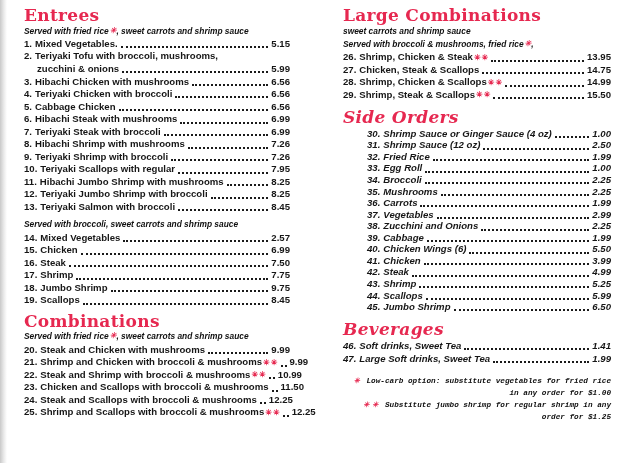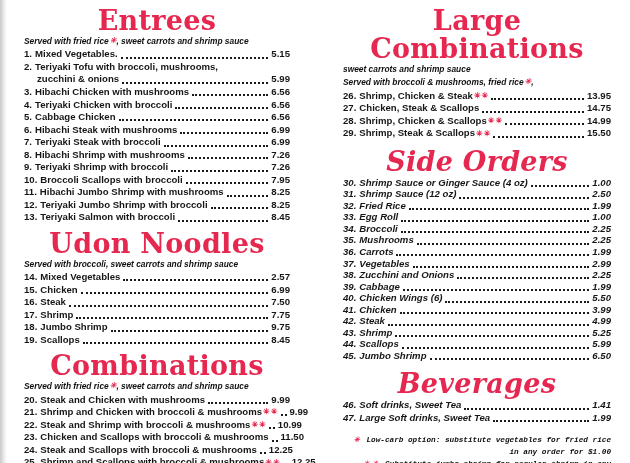--- a/index.html
+++ b/index.html
@@ -12,22 +12,22 @@
   .page { position:relative; width:630px; height:463px; overflow:hidden; background:#ffffff; }
   .edge {
     position:absolute; left:0; top:0; bottom:0; width:7px;
     background:linear-gradient(to right,#c9c9c9,#eaeaea 55%,#ffffff);
   }
   .col { position:absolute; top:7px; }
   .col-left  { left:24px;  width:266px; }
   .col-right { left:343px; width:268px; }
 
   .section-title {
-    font-family:"DejaVu Serif", serif; font-weight:bold; font-size:27px;
-    line-height:1.04; color:var(--accent); text-align:center; letter-spacing:0.3px;
+    font-family:"DejaVu Serif", serif; font-weight:bold; font-size:17px;
+    line-height:1.04; color:var(--accent); text-align:left; letter-spacing:0.3px;
   }
   .section-sub {
     font-size:8.4px; line-height:1.22; font-weight:bold; font-style:italic;
     text-align:left; margin:1px 0 3px; color:#101010;
   }
   .rows { margin-top:2px; }
   .row {
     display:flex; align-items:flex-end;
     font-size:9.6px; font-weight:bold; line-height:1.08; margin-bottom:2.2px;
   }
@@ -35,21 +35,21 @@
   .row .iname { white-space:nowrap; }
   .leader { flex:1 1 auto; border-bottom:2px dotted var(--dots); margin:0 3px 1px 3px; min-width:6px; }
   .price { white-space:nowrap;text-align:right; }
   .indent { width:13px; flex:0 0 13px; }
   .star {
     color:var(--accent); font-size:8px; line-height:1; margin-left:1px;
     display:inline-block; position:relative; top:-1px; font-weight:bold;
   }
   .sec + .sec { margin-top:7px; }
   .col-right .sec + .sec { margin-top:9px;font-style:italic; }
-  .sec.tight .row { margin-bottom:1.2px; }
+  .sec.tight .row { margin-bottom:1.2px;margin-left:24px; }
   .footnotes { margin-top:12px; }
   .footnote {
     text-align:right; font-size:7.7px; font-weight:bold; font-style:italic;
     line-height:1.55; color:#101010;font-family:Liberation Mono, monospace;
   }
   .footnote .star { font-size:7.2px; margin-right:2px; top:0; }
 </style>
 </head>
 <body>
 
@@ -113,21 +113,21 @@
             <span class="price">7.26</span>
           </div>
           <div class="row">
             <span class="num">9.</span>
             <span class="iname">Teriyaki Shrimp with broccoli</span>
             <span class="leader"></span>
             <span class="price">7.26</span>
           </div>
           <div class="row">
             <span class="num">10.</span>
-            <span class="iname">Broccoli Scallops with broccoli</span>
+            <span class="iname">Teriyaki Scallops with regular</span>
             <span class="leader"></span>
             <span class="price">7.95</span>
           </div>
           <div class="row">
             <span class="num">11.</span>
             <span class="iname">Hibachi Jumbo Shrimp with mushrooms</span>
             <span class="leader"></span>
             <span class="price">8.25</span>
           </div>
           <div class="row">
@@ -138,21 +138,20 @@
           </div>
           <div class="row">
             <span class="num">13.</span>
             <span class="iname">Teriyaki Salmon with broccoli</span>
             <span class="leader"></span>
             <span class="price">8.45</span>
           </div>
         </div>
       </div>
       <div class="sec">
-        <div class="section-title">Udon Noodles</div>
         <div class="section-sub">Served with broccoli, sweet carrots and shrimp sauce</div>
         <div class="rows">
           <div class="row">
             <span class="num">14.</span>
             <span class="iname">Mixed Vegetables</span>
             <span class="leader"></span>
             <span class="price">2.57</span>
           </div>
           <div class="row">
             <span class="num">15.</span>

